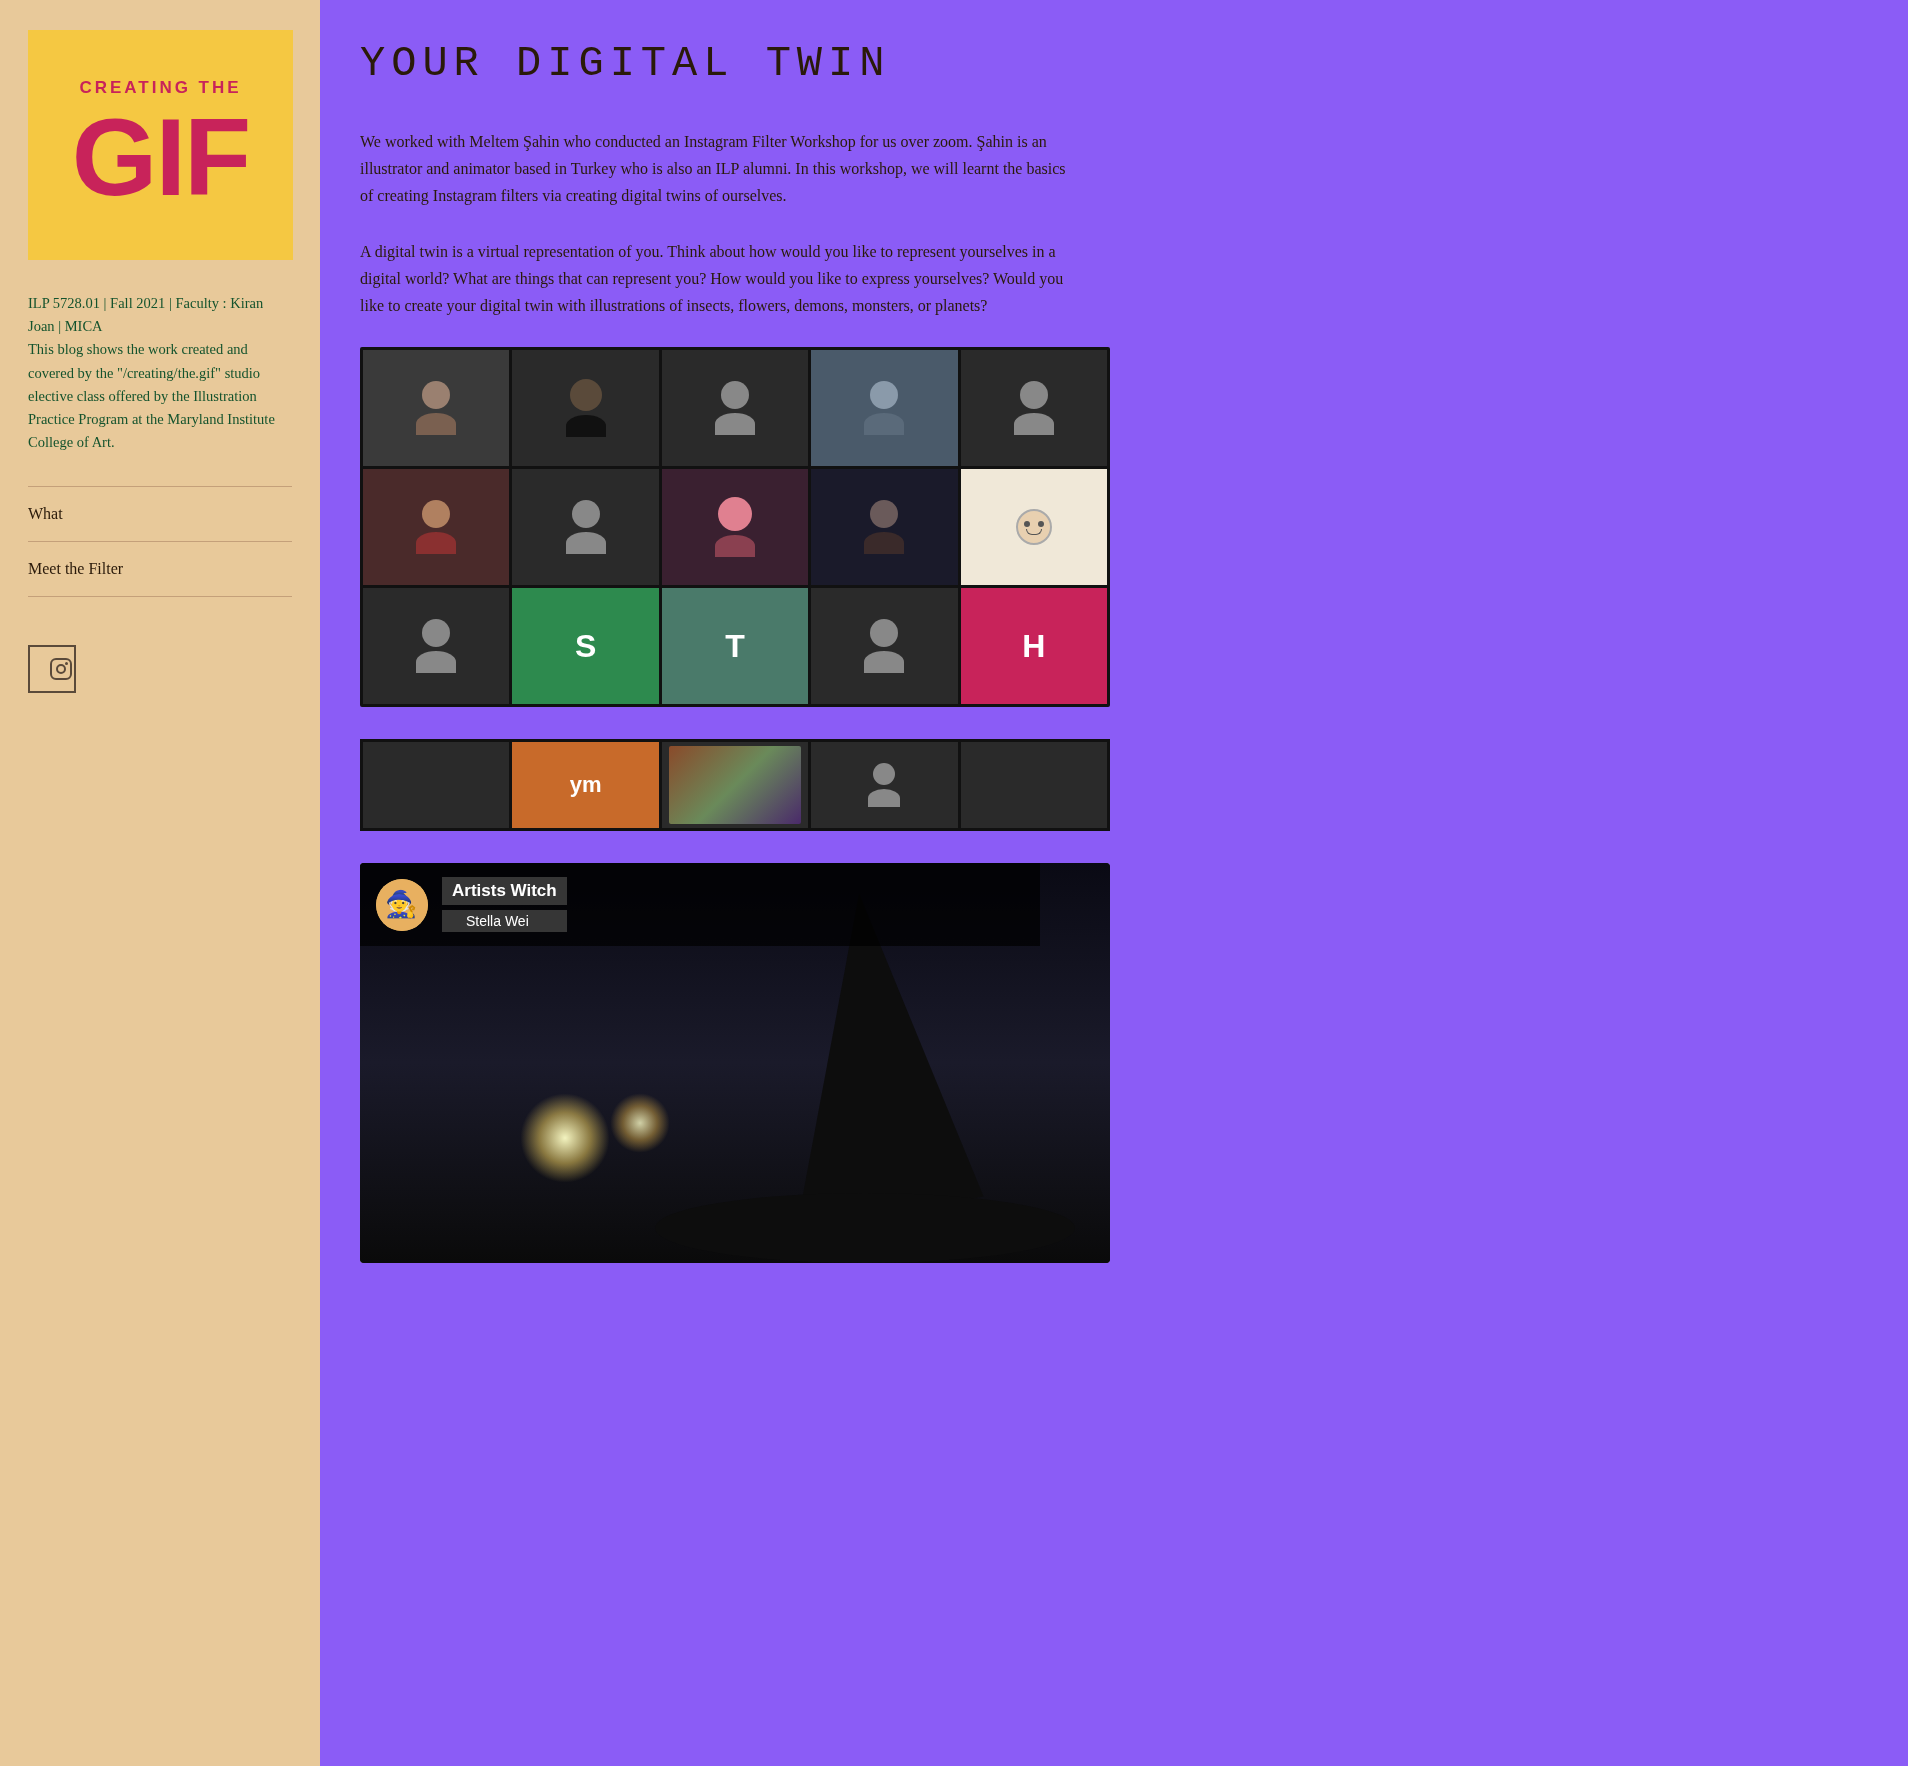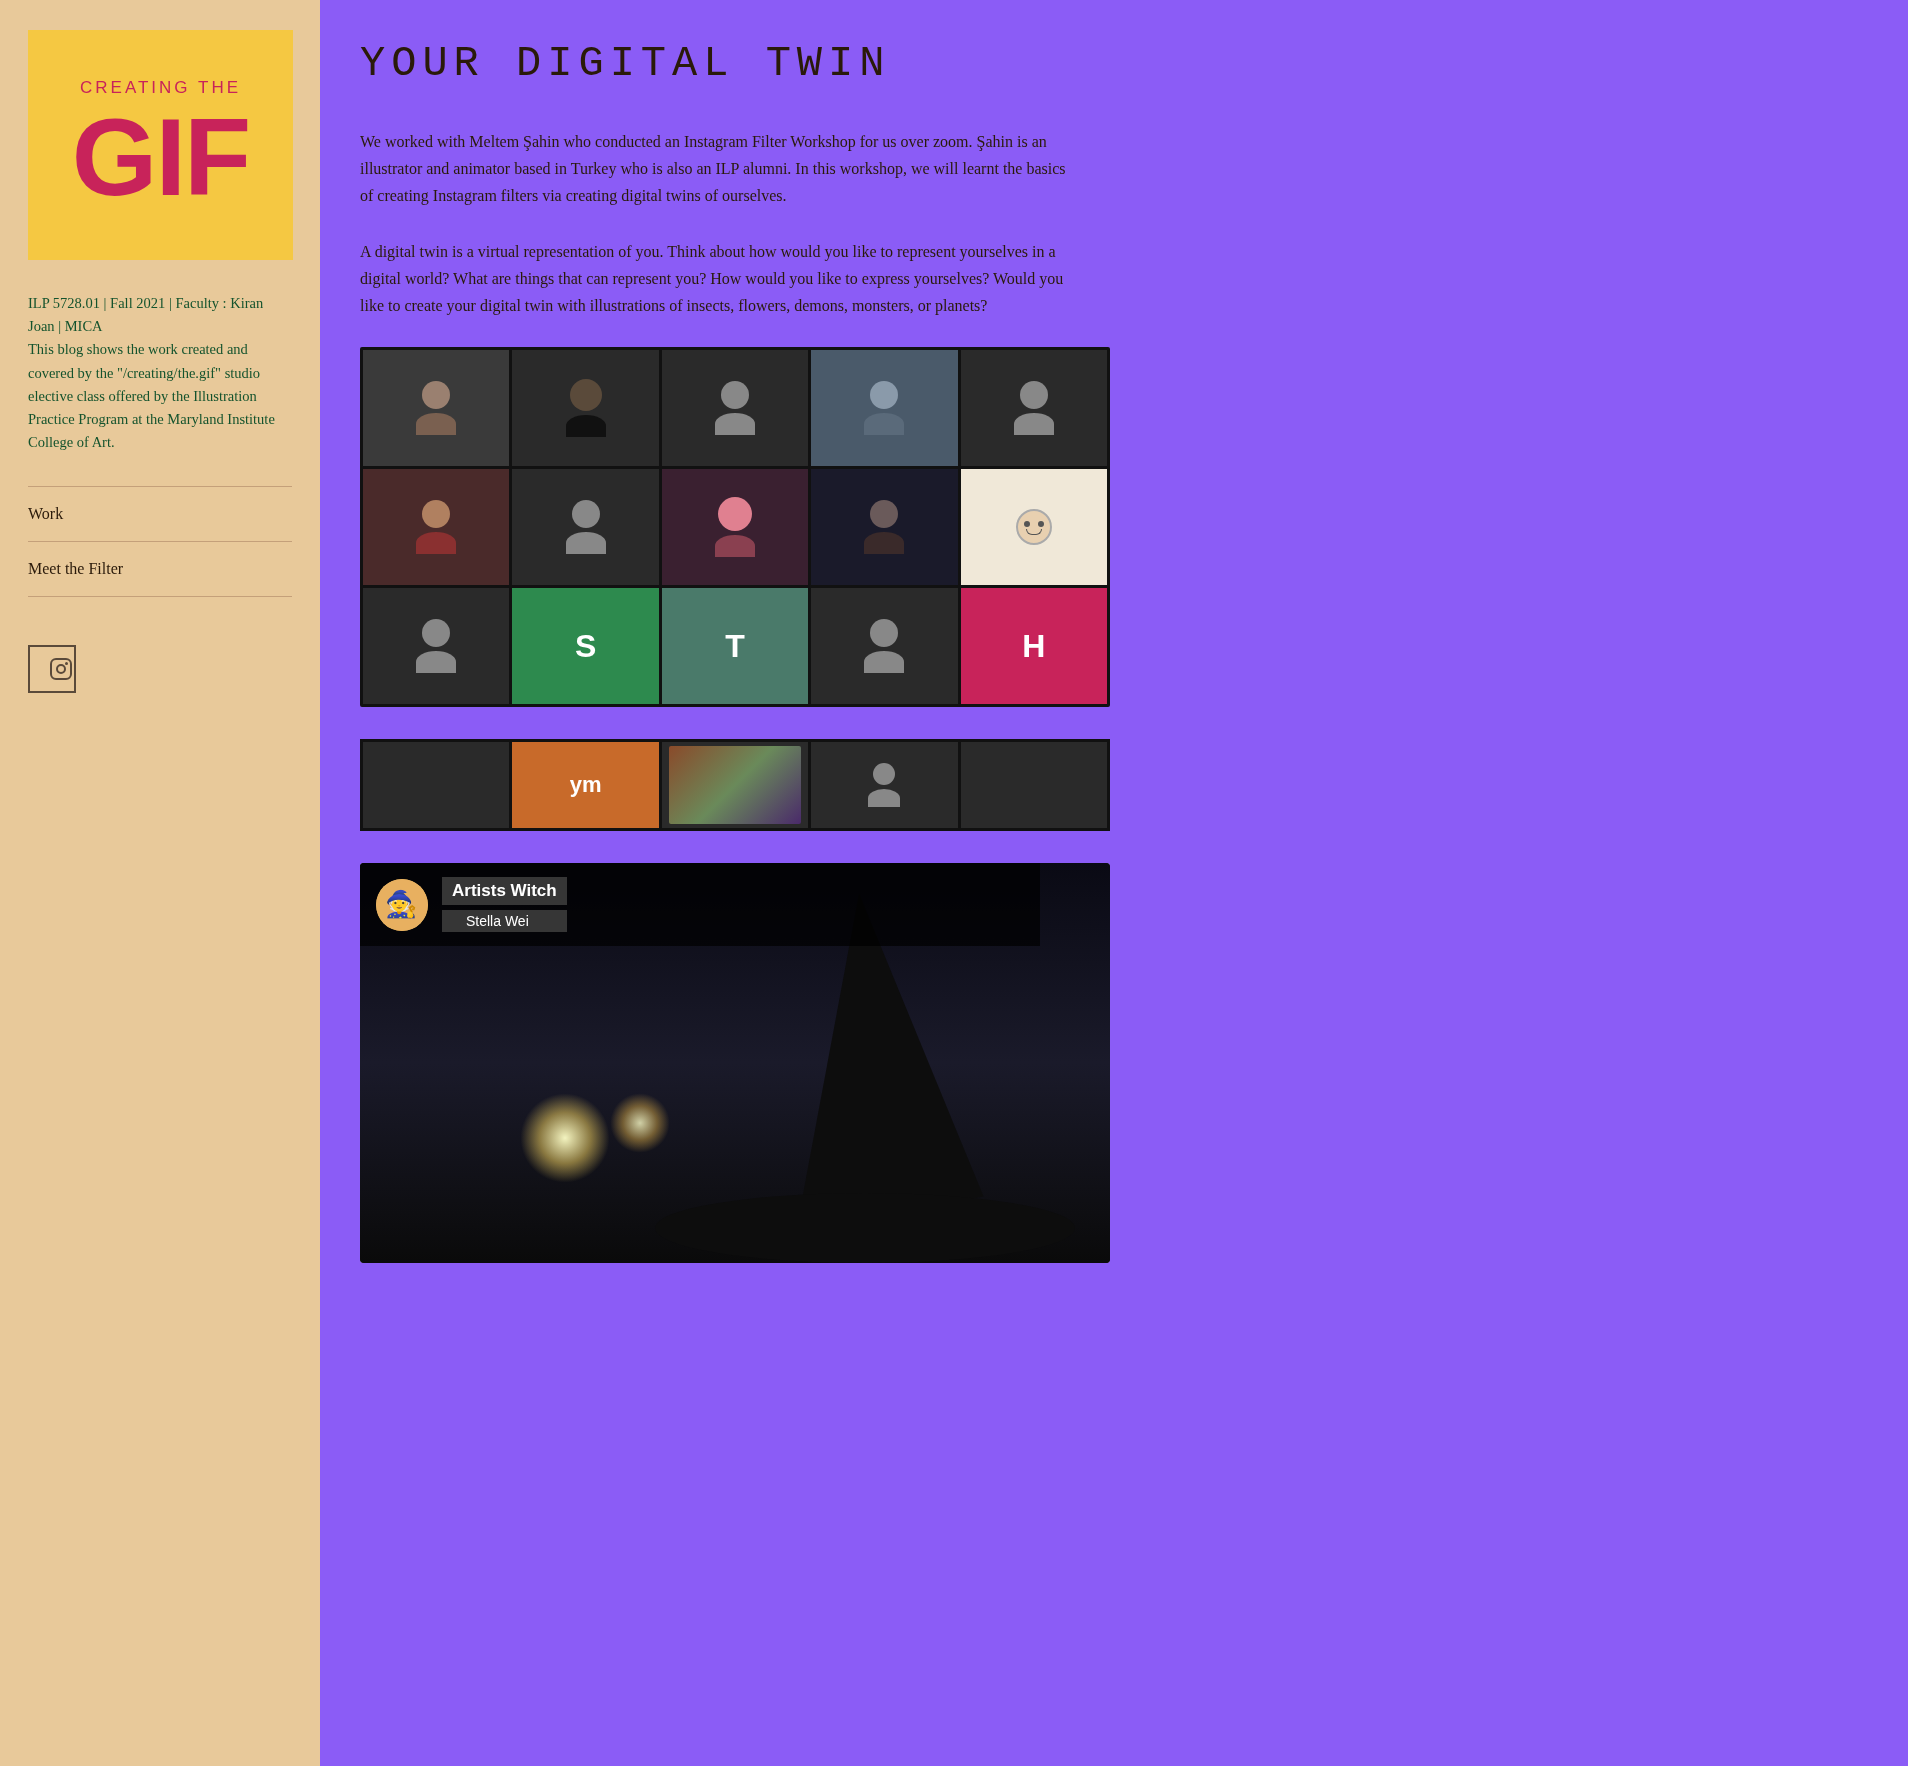--- a/index.html
+++ b/index.html
@@ -29,21 +29,21 @@
       flex-direction: column;
       align-items: center;
       justify-content: center;
       margin-bottom: 32px;
       padding: 18px 16px;
     }
 
     .logo-top {
       color: #c8235a;
       font-size: 17px;
-      font-weight: 400;
+      font-weight: 700;
       letter-spacing: 3px;
       text-transform: uppercase;
       font-family: Arial, sans-serif;
       margin-bottom: 4px;
     }
 
     .logo-gif {
       color: #c8235a;
       font-size: 110px;
       font-weight: 900;
@@ -292,21 +292,21 @@
     <div class="logo-top">CREATING THE</div>
     <div class="logo-gif">GIF</div>
   </div>
 
   <div class="sidebar-description">
     ILP 5728.01 | Fall 2021 | Faculty : Kiran Joan | MICA<br>
     This blog shows the work created and covered by the "/creating/the.gif" studio elective class offered by the Illustration Practice Program at the Maryland Institute College of Art.
   </div>
 
   <nav class="sidebar-nav">
-    <div class="nav-item">Work</div>
+    <div class="nav-item">What</div>
     <div class="nav-item">Meet the Filter</div>
   </nav>
 
   <div class="instagram-btn">
     <span></span>
 
     <svg width="24" height="24" viewBox="0 0 24 24" fill="none" stroke="#5a4a3a" stroke-width="2">
       <rect x="2" y="2" width="20" height="20" rx="5" ry="5"></rect>
       <circle cx="12" cy="12" r="4"></circle>
       <circle cx="17.5" cy="6.5" r="1.5" fill="#5a4a3a" stroke="none"></circle>

